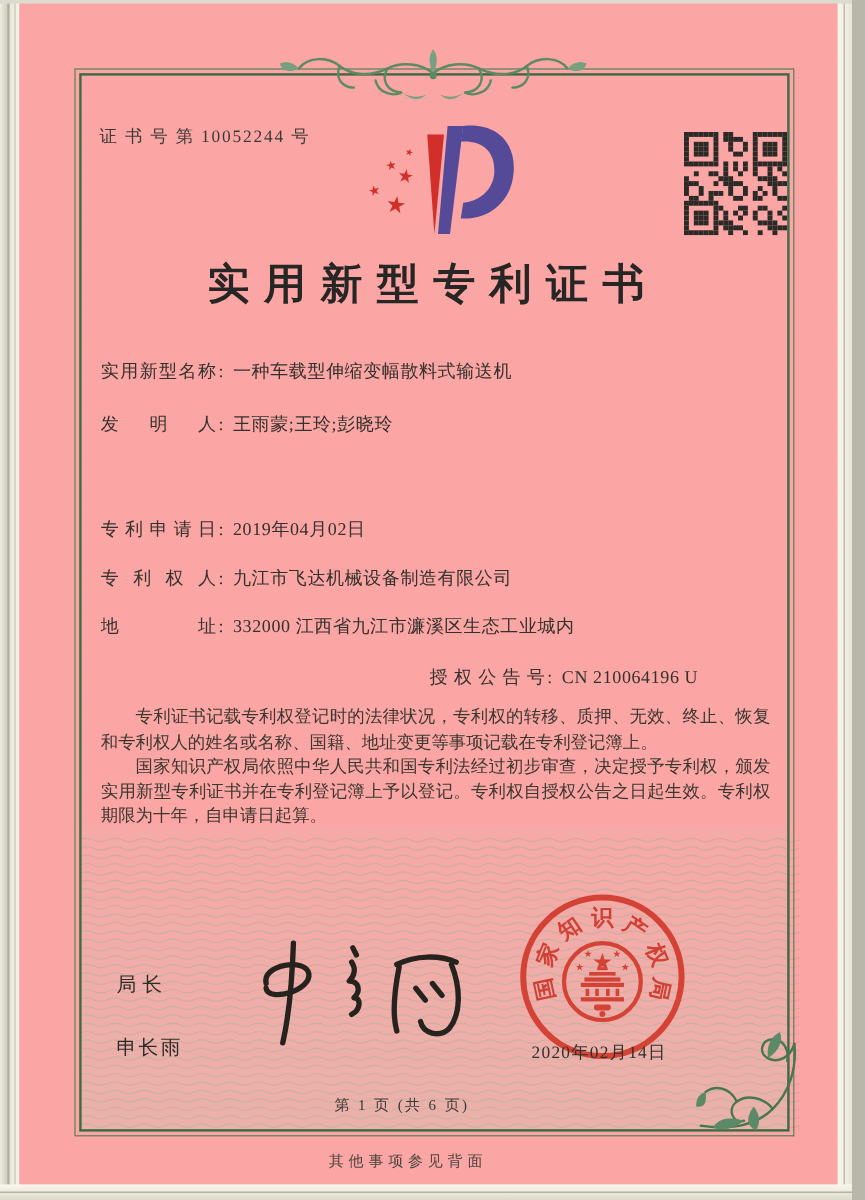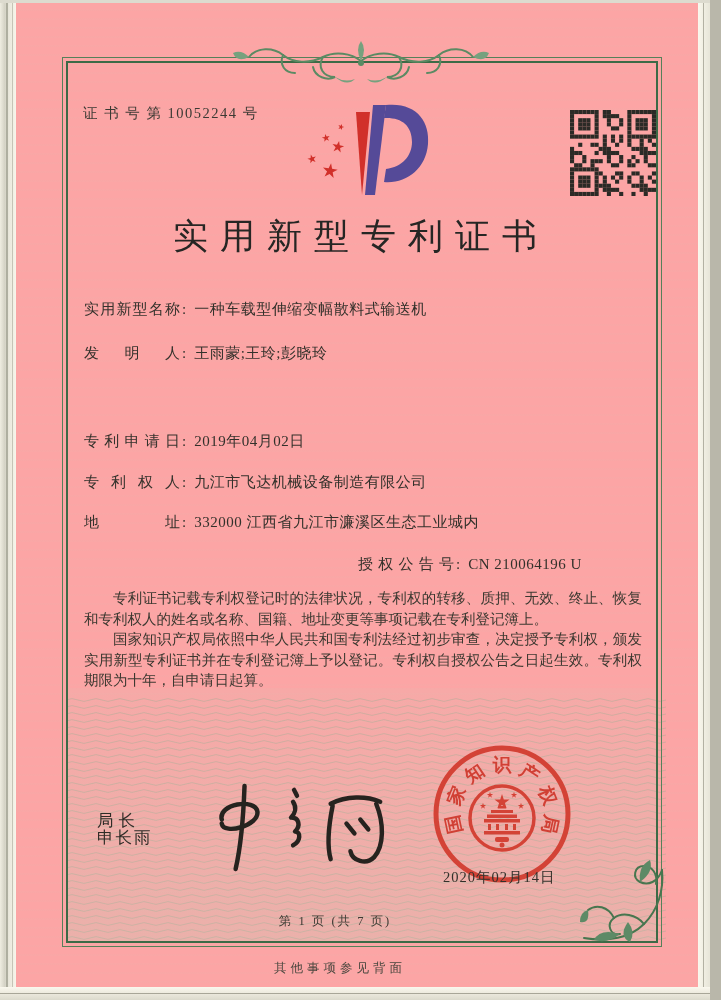--- a/index.html
+++ b/index.html
@@ -32,34 +32,34 @@
   .border-inner{position:absolute;left:3px;top:3px;right:3px;bottom:3px;border:2px solid #3d6a46;}
 
   .green-tint{position:absolute;left:66px;top:688px;width:590px;height:255px;
     background:linear-gradient(180deg, rgba(188,214,190,0.08), rgba(183,211,186,0.25));pointer-events:none;}
 
   svg.decor{position:absolute;pointer-events:none;}
   #waves{left:0;top:0;width:721px;height:1000px;}
 
   .certno{position:absolute;left:83px;top:104px;font-size:14.5px;letter-spacing:1.5px;color:#3c3a34;}
   .title{position:absolute;left:0;right:0;top:213px;text-align:center;
-    font-size:35px;font-weight:normal;letter-spacing:12px;text-indent:12px;color:#262624;}
+    font-size:35px;font-weight:bold;letter-spacing:12px;text-indent:12px;color:#262624;}
 
   .frow{position:absolute;left:84px;font-size:15px;white-space:nowrap;}
   .flabel{display:inline-block;width:96px;text-align:justify;text-align-last:justify;color:#34322c;}
   .fcolon{display:inline-block;margin:0 8px 0 2px;color:#34322c;}
   .fvalue{letter-spacing:.5px;color:#33312b;}
   .grant2{left:358px;font-family:Liberation Serif, serif;}
 
   .paras{position:absolute;left:84px;top:588px;width:558px;font-size:14.5px;
     line-height:20.5px;text-align:justify;color:#3b3830;}
   .paras p{margin:0;text-indent:2em;}
 
   .signer-title{position:absolute;left:97px;top:810px;font-size:16.5px;letter-spacing:5px;color:#2e2c27;}
-  .signer-name{position:absolute;left:97px;top:827px;font-size:16.5px;letter-spacing:2px;color:#2e2c27;}
+  .signer-name{position:absolute;left:97px;top:862px;font-size:16.5px;letter-spacing:2px;color:#2e2c27;}
 
   #signature{left:198px;top:779px;width:198px;height:96px;}
   #seal{left:426px;top:738px;width:152px;height:152px;opacity:.93;}
   .seal-date{position:absolute;left:443px;top:868px;font-size:14.5px;letter-spacing:1px;color:#33302a;}
 
   .pagenum{position:absolute;left:0;right:40px;top:913px;text-align:center;font-size:12.5px;letter-spacing:2px;color:#3c3a33;}
   .backnote{position:absolute;left:0;right:30px;top:960px;text-align:center;font-size:12.5px;letter-spacing:4px;color:#49463e;}
 
   #qr{left:570px;top:110px;width:86px;height:86px;}
   #logo{left:296px;top:99px;width:150px;height:104px;}
@@ -462,21 +462,21 @@
       <rect x="-6" y="6" width="3" height="6"></rect>
       <rect x="3" y="6" width="3" height="6"></rect>
       <rect x="11" y="6" width="3" height="6"></rect>
       <rect x="-18" y="13" width="36" height="3.5"></rect>
       <rect x="-7" y="19" width="14" height="5" rx="2"></rect>
       <circle cy="27" r="2.5"></circle>
     </g>
   </svg>
   <div class="seal-date">2020年02月14日</div>
 
-  <div class="pagenum">第 1 页 (共 7 页)</div>
+  <div class="pagenum">第 1 页 (共 6 页)</div>
   <div class="backnote">其他事项参见背面</div>
 
   <div class="edge-left"></div>
   <div class="edge-left-line"></div>
   <div class="edge-left-line2"></div>
   <div class="edge-right"></div>
   <div class="edge-right-line"></div>
   <div class="edge-bottom"></div>
   <div class="edge-bottom-line"></div>
   <div class="edge-top"></div>

